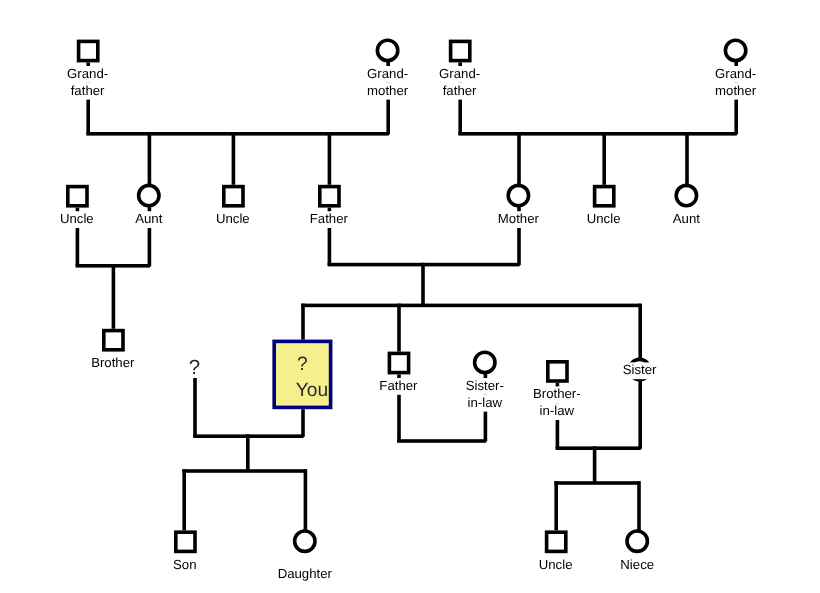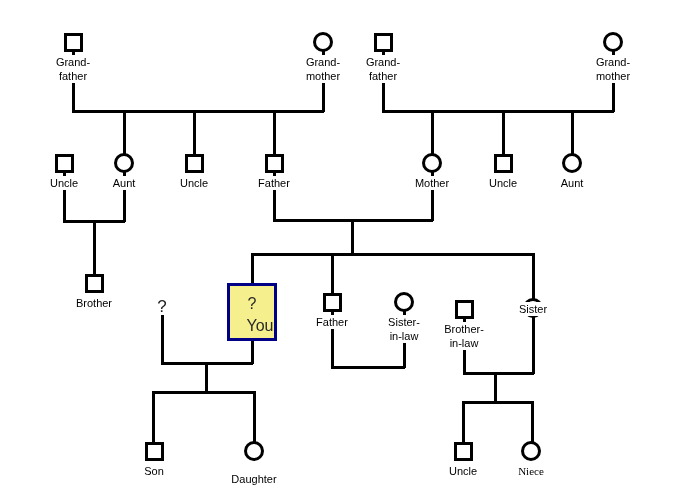--- a/index.html
+++ b/index.html
@@ -152,21 +152,21 @@
     </div>
     <div class="shape circle" style="left: 244px; top: 441px; width: 20px; height: 20px; border-color: rgb(0, 0, 0); background: rgb(255, 255, 255);"></div>
     <div class="plabel" style="left: 254px; top: 472px;">
       <span>Daughter</span>
     </div>
     <div class="shape" style="left: 453.5px; top: 441.5px; width: 19px; height: 19px; border-color: rgb(0, 0, 0); background: rgb(255, 255, 255);"></div>
     <div class="plabel" style="left: 463px; top: 464px;">
       <span>Uncle</span>
     </div>
     <div class="shape circle" style="left: 521px; top: 441px; width: 20px; height: 20px; border-color: rgb(0, 0, 0); background: rgb(255, 255, 255);"></div>
-    <div class="plabel" style="left: 531px; top: 464px; font-family: Liberation Serif, serif;">
+    <div class="plabel" style="left: 531px; top: 464px;">
       <span>Niece</span>
     </div>
     <div class="qmark" style="left: 162px; top: 307px;">?</div>
     <div class="youbox" style="left: 227px; top: 283px; width: 50px; height: 58px; background: rgb(245, 240, 141); border: 3px solid rgb(0, 0, 135);">
       <div class="q">?</div>
       <div class="nm">You</div>
     </div>
   </div>
 
 </body></html>

